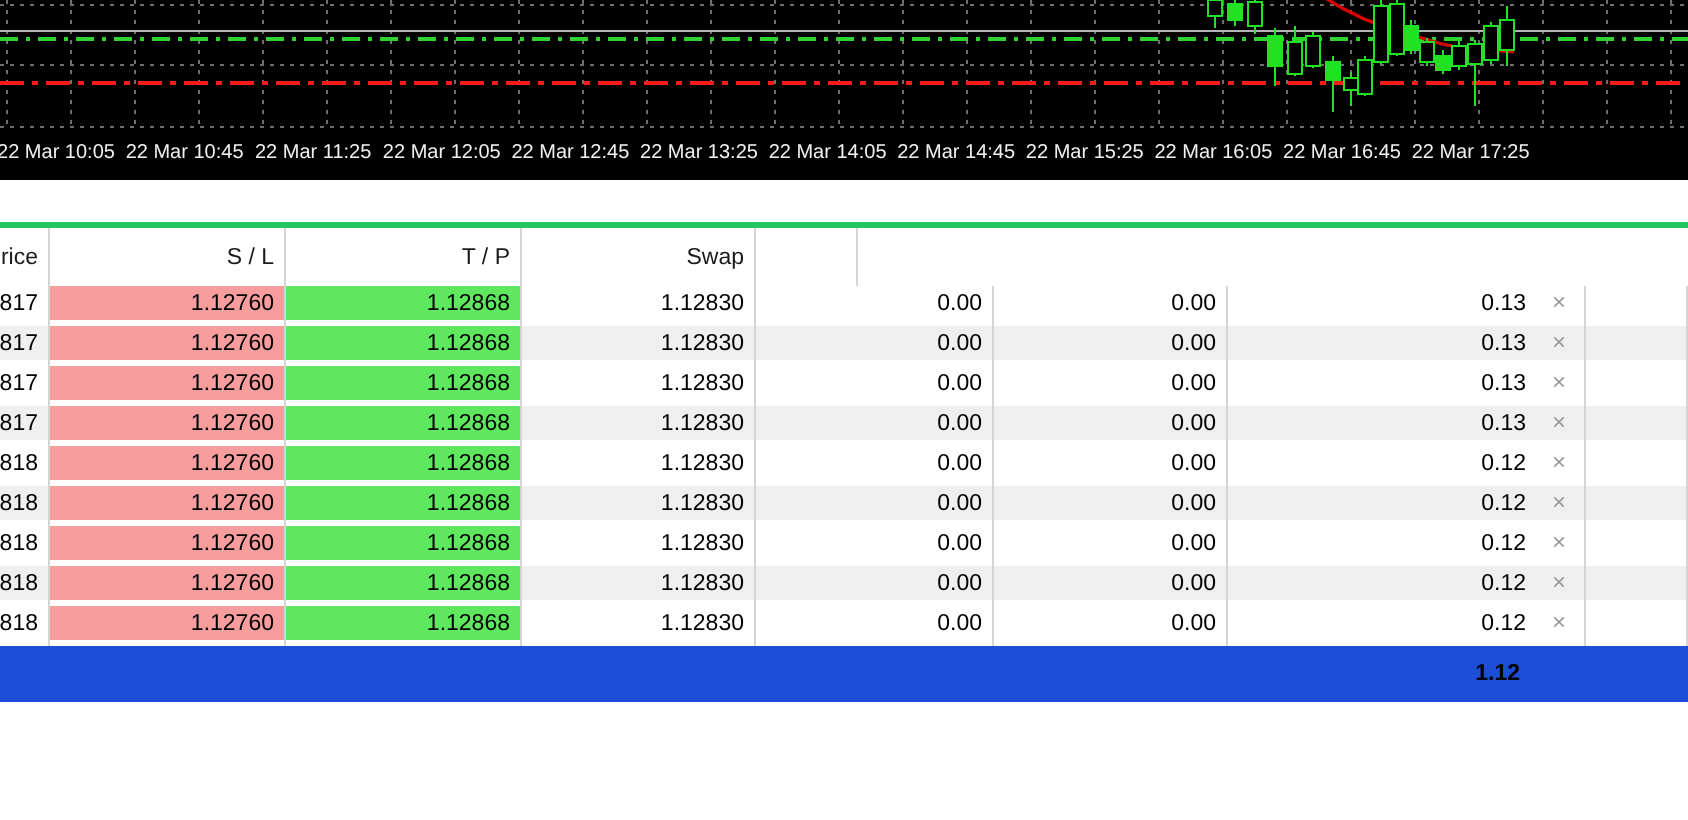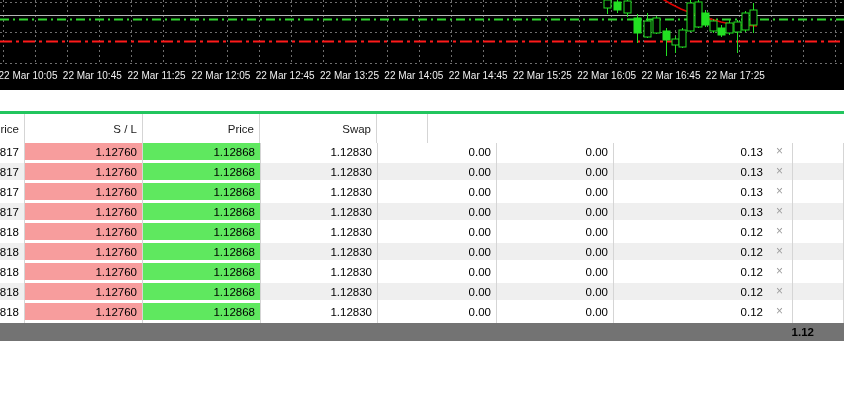--- a/index.html
+++ b/index.html
@@ -37,22 +37,22 @@
   }
   .trow.alt .band { background:#efefef; }
   .cell.sl .band { background:#f79d9d; }
   .cell.tp .band { background:#5fe85f; }
   .cell.profit .band { padding-right:7px; }
   .close-btn {
     color:#9b9b9b; font-size:12px; line-height:17px;
     margin-left:11px; width:11px; text-align:center; cursor:pointer;
   }
   .summary-row {
-    height:18px; background:#737373; display:flex; align-items:center;
-    justify-content:flex-end; padding-right:30px; box-sizing:border-box;
+    height:28px; background:#1d4ed8; display:flex; align-items:center;
+    justify-content:flex-end; padding-right:84px; box-sizing:border-box;
     font-size:11.5px; font-weight:bold; color:#000;
   }
 </style>
 </head>
 <body>
 
 <div class="chart">
   <svg id="chartSvg" width="844" height="90" viewBox="0 0 844 90">
       <g>
         <line x1="3.5" y1="0" x2="3.5" y2="63.5" stroke="#6e6e6e" stroke-width="1" stroke-dasharray="2,3"></line>
@@ -144,21 +144,21 @@
         <text x="671" y="79" text-anchor="middle" fill="#f0f0f0" font-size="10px" font-family="&quot;Liberation Sans&quot;, sans-serif">22 Mar 16:45</text>
         <text x="735.3" y="79" text-anchor="middle" fill="#f0f0f0" font-size="10px" font-family="&quot;Liberation Sans&quot;, sans-serif">22 Mar 17:25</text>
       </g>
     </svg>
 </div>
 
 <div class="trade-table">
   <div class="thead" id="thead">
       <div class="hcell" style="width: 25px;">rice</div>
       <div class="hcell" style="width: 118px;">S / L</div>
-      <div class="hcell" style="width: 117px;">Price</div>
+      <div class="hcell" style="width: 118px;">T / P</div>
       <div class="hcell" style="width: 117px;">Swap</div>
       <div class="hcell" style="width: 51px;"></div>
     </div>
   <div id="tbody">
       <div class="trow">
         <div class="cell open" style="width: 25px;">
           <div class="band">2817</div>
         </div>
         <div class="cell sl" style="width: 118px;">
           <div class="band">1.12760</div>

